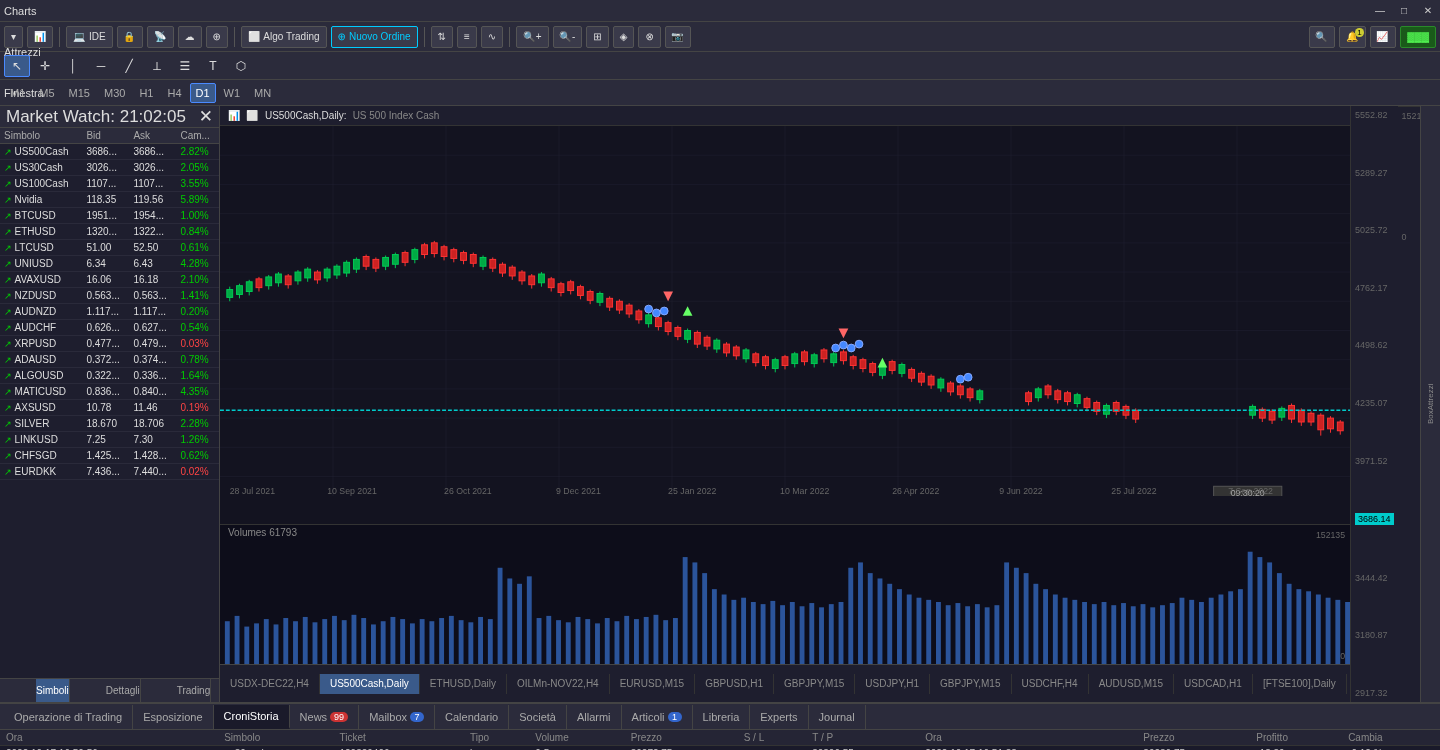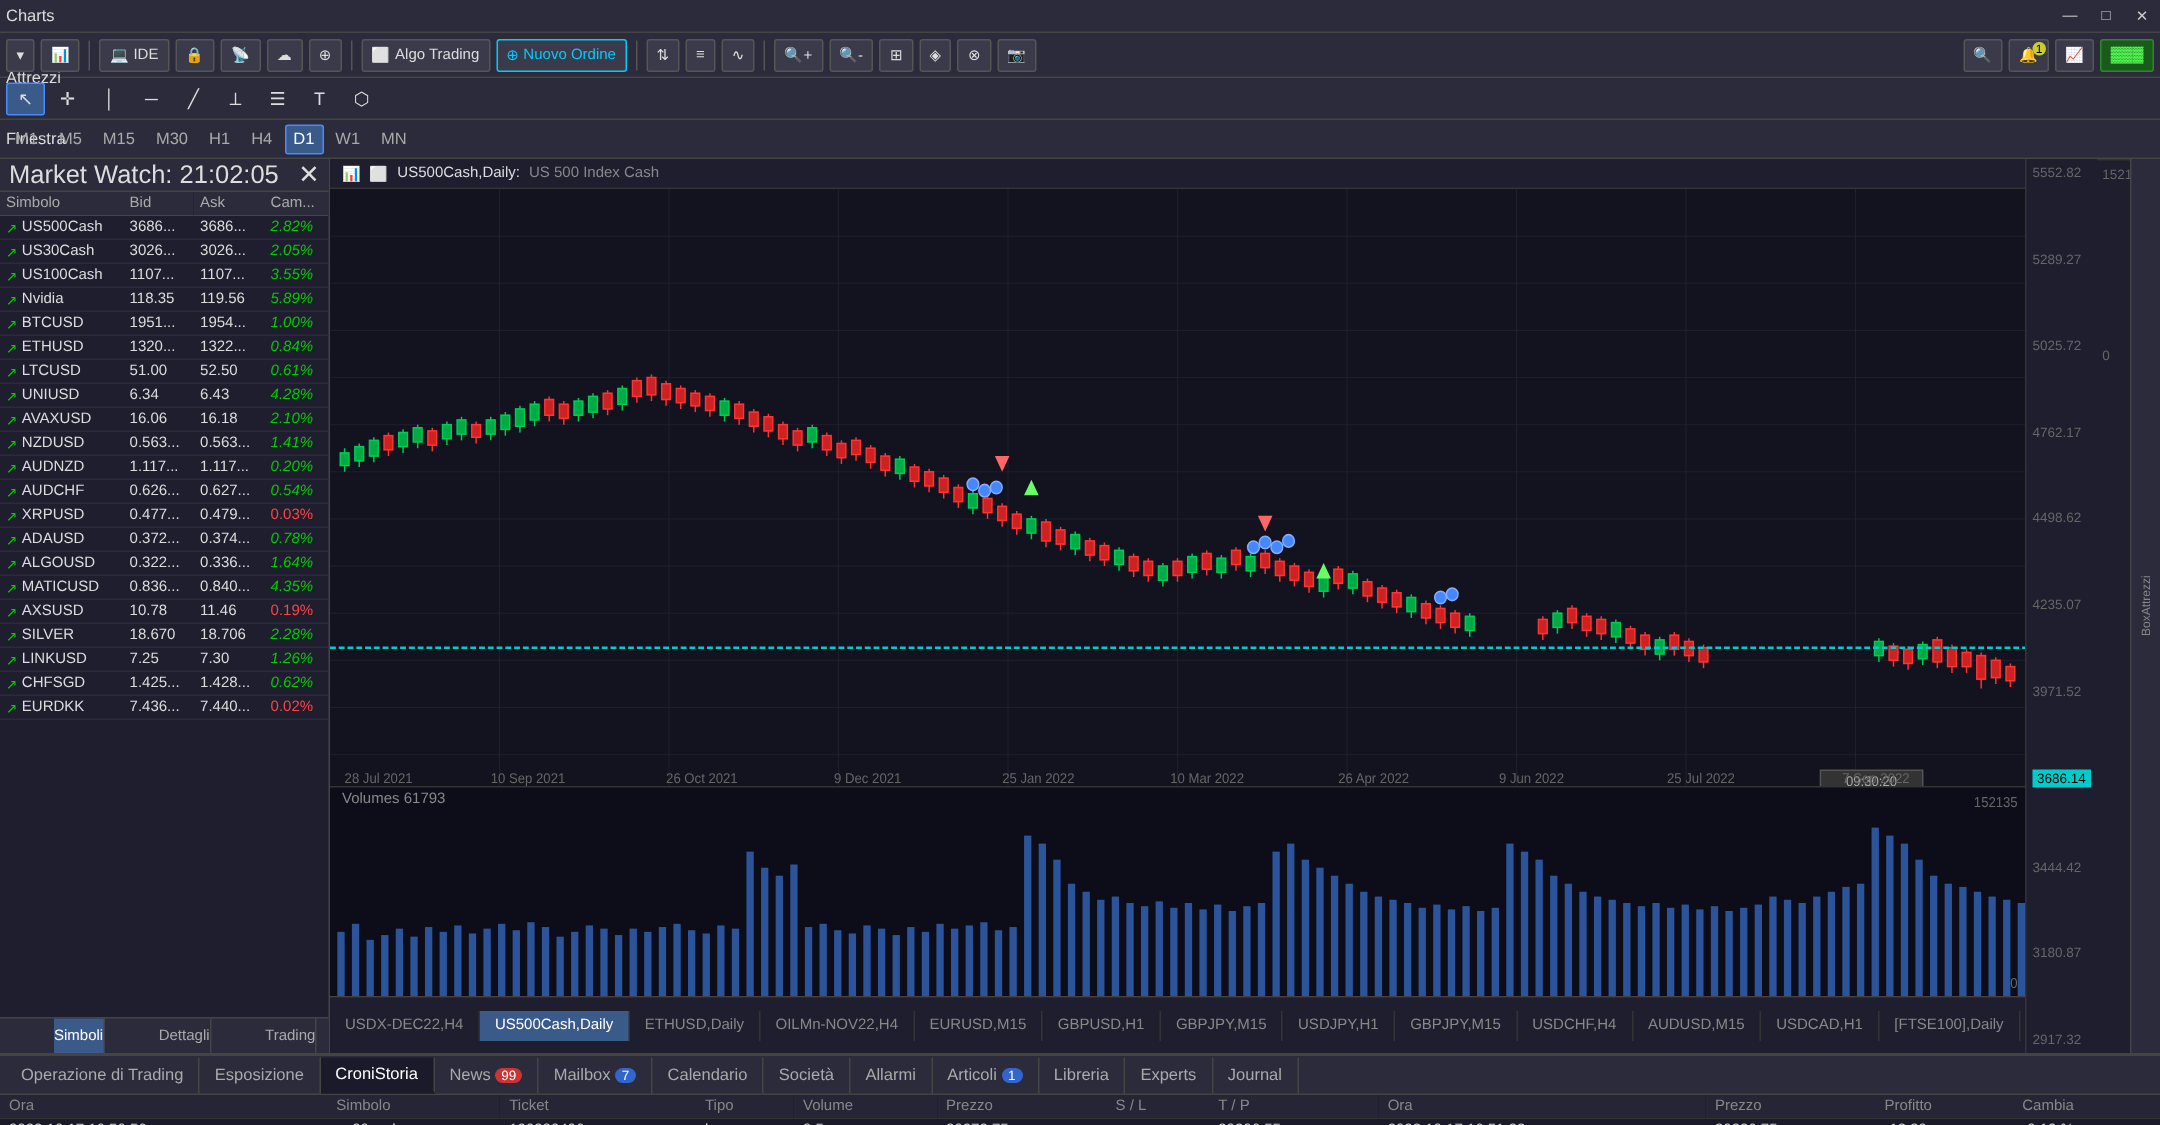--- a/index.html
+++ b/index.html
@@ -36,32 +36,32 @@
     #market-watch { width: 220px; background: #1e1e2e; border-right: 1px solid #444; display: flex; flex-direction: column; flex-shrink: 0; }
     #mw-header { height: 22px; background: #2b2b3b; display: flex; align-items: center; justify-content: space-between; padding: 0 6px; border-bottom: 1px solid #444; font-size: 17px; color: #ddd; }
     #mw-table { flex: 1; overflow-y: auto; }
     #mw-table table { width: 100%; border-collapse: collapse; }
     #mw-table th { background: #2b2b3b; color: #aaa; padding: 2px 4px; text-align: left; font-size: 10px; font-weight: normal; border-bottom: 1px solid #444; position: sticky; top: 0; }
     #mw-table td { padding: 2px 4px; font-size: 10px; border-bottom: 1px solid #2a2a3a; }
     .symbol-cell { color: #ddd; display: flex; align-items: center; gap: 3px; }
     .arrow-up { color: #00cc00; font-size: 9px; }
     .bid-cell { color: #ddd; }
     .ask-cell { color: #ddd; }
-    .change-pos { color: #00cc00; font-style: italic; }
+    .change-pos { color: #00cc00; }
     .change-neg { color: #ff4444; }
     #mw-tabs { height: 24px; background: #2b2b3b; display: flex; border-top: 1px solid #444; }
     .mw-tab { flex: 1; display: flex; align-items: center; justify-content: center; font-size: 10px; color: #aaa; cursor: pointer; border-right: 1px solid #444; margin-left: 36px; }
     .mw-tab.active { background: #3a5a8a; color: #fff; }
 
     
     #chart-area { flex: 1; background: #131320; display: flex; flex-direction: column; position: relative; overflow: hidden; }
     #chart-header { height: 20px; background: #1e1e2e; display: flex; align-items: center; padding: 0 8px; gap: 6px; font-size: 10px; color: #888; border-bottom: 1px solid #333; flex-shrink: 0; }
     #chart-header .chart-title { color: #ddd; }
     #chart-canvas { flex: 1; position: relative; overflow: hidden; }
-    #volume-area { height: 140px; background: #0d0d1a; border-top: 1px solid #333; position: relative; flex-shrink: 0; }
+    #volume-area { height: 140px; background: #0d0d1a; border-top: 1px solid #333; position: relative; flex-shrink: 0; margin-top: 28px; }
     #chart-tabs { height: 38px; background: #1e1e2e; display: flex; align-items: center; overflow-x: auto; border-top: 1px solid #444; flex-shrink: 0; }
     .chart-tab { height: 20px; padding: 0 10px; font-size: 10px; color: #888; cursor: pointer; white-space: nowrap; border-right: 1px solid #333; display: flex; align-items: center; flex-shrink: 0; }
     .chart-tab.active { background: #3a5a8a; color: #fff; }
 
     
     #price-scale { width: 70px; background: #1e1e2e; border-left: 1px solid #333; display: flex; flex-direction: row; }
 
     
     #bottom-panel { height: 130px; background: #1a1a2a; border-top: 2px solid #444; display: flex; flex-direction: column; }
     #bottom-tabs { height: 26px; background: #2b2b3b; display: flex; align-items: center; padding: 0 4px; border-bottom: 1px solid #444; gap: 0; }

